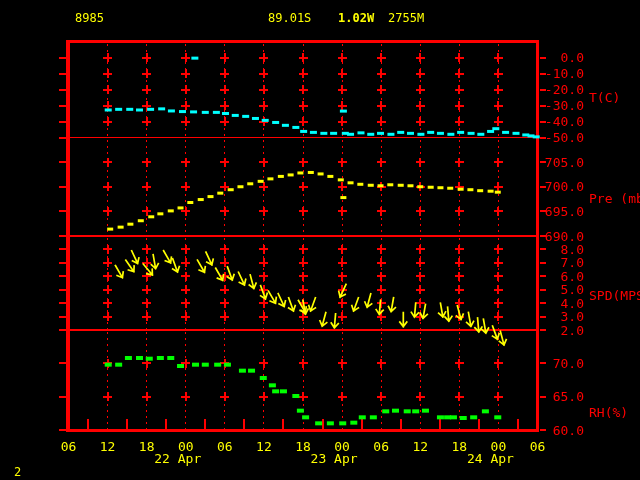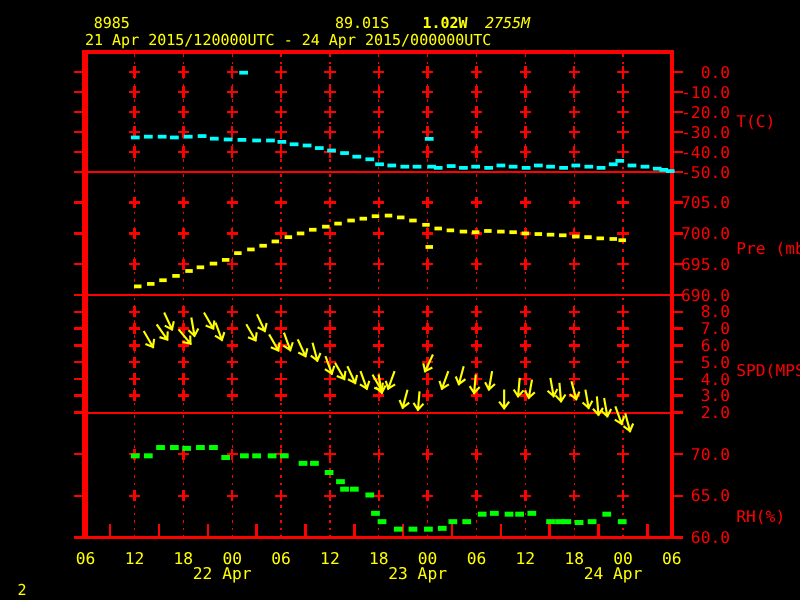--- a/index.html
+++ b/index.html
@@ -8,22 +8,21 @@
   .txt{position:absolute;color:#ffff00;font-size:12px;line-height:14px;white-space:pre;}
   svg{position:absolute;left:0;top:0;}
 </style>
 </head>
 <body>
 
 <div class="screen">
   <div class="txt" style="left:75px;top:11px;">8985</div>
   <div class="txt" style="left:268px;top:11px;">89.01S</div>
   <div class="txt" style="left:338px;top:11px;font-weight:bold;">1.02W</div>
-  <div class="txt" style="left:388px;top:11px;font-style:italic;">2755M</div>
-  <div class="txt" style="left:68px;top:25px;">21 Apr 2015/120000UTC - 24 Apr 2015/000000UTC</div>
+  <div class="txt" style="left:388px;top:11px;">2755M</div>
 
   <svg id="chart" width="640" height="480">
       <g shape-rendering="crispEdges">
         <line x1="107.58333333333333" y1="43.5" x2="107.58333333333333" y2="136.5" stroke="#ff0000" stroke-width="1" stroke-dasharray="2 4"></line>
         <line x1="103.08333333333333" y1="57.5" x2="112.08333333333333" y2="57.5" stroke="#ff0000" stroke-width="2"></line>
         <line x1="107.58333333333333" y1="53" x2="107.58333333333333" y2="62" stroke="#ff0000" stroke-width="2"></line>
         <line x1="103.08333333333333" y1="73.5" x2="112.08333333333333" y2="73.5" stroke="#ff0000" stroke-width="2"></line>
         <line x1="107.58333333333333" y1="69" x2="107.58333333333333" y2="78" stroke="#ff0000" stroke-width="2"></line>
         <line x1="103.08333333333333" y1="89.5" x2="112.08333333333333" y2="89.5" stroke="#ff0000" stroke-width="2"></line>
         <line x1="107.58333333333333" y1="85" x2="107.58333333333333" y2="94" stroke="#ff0000" stroke-width="2"></line>

